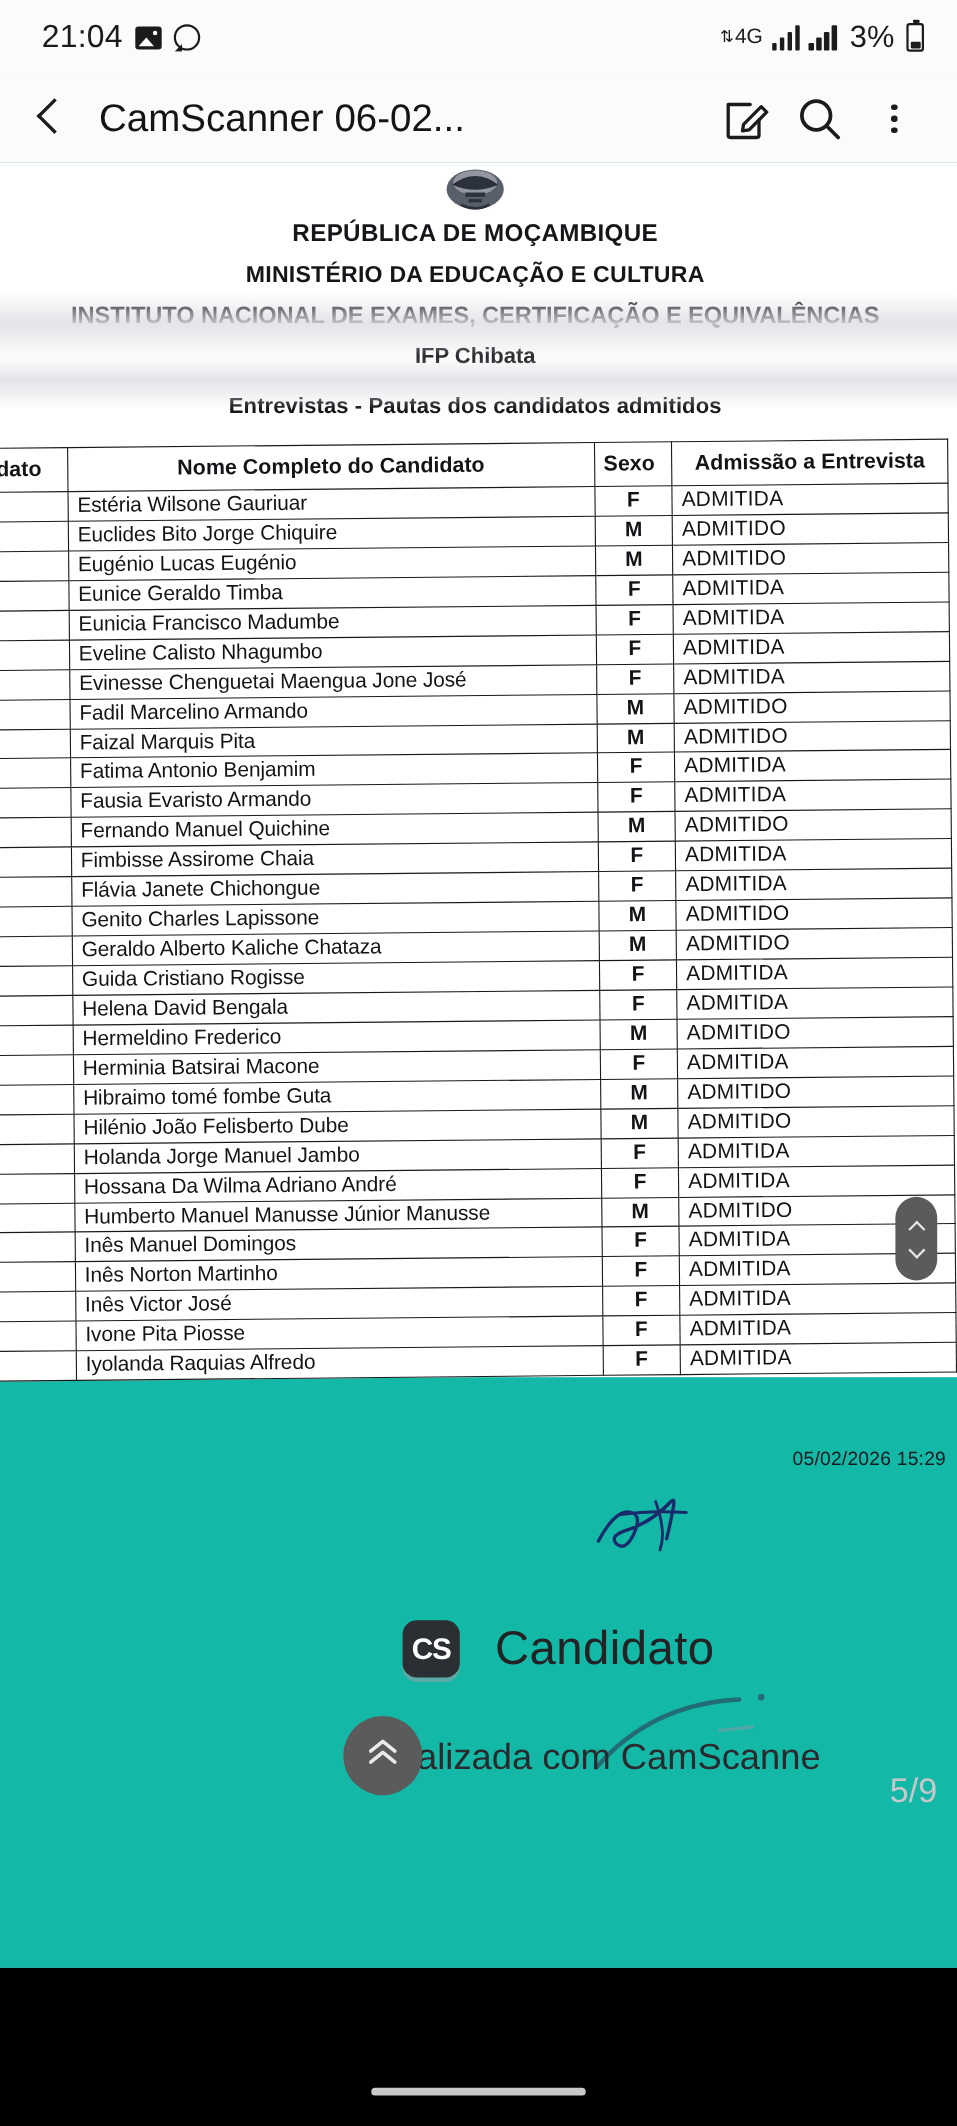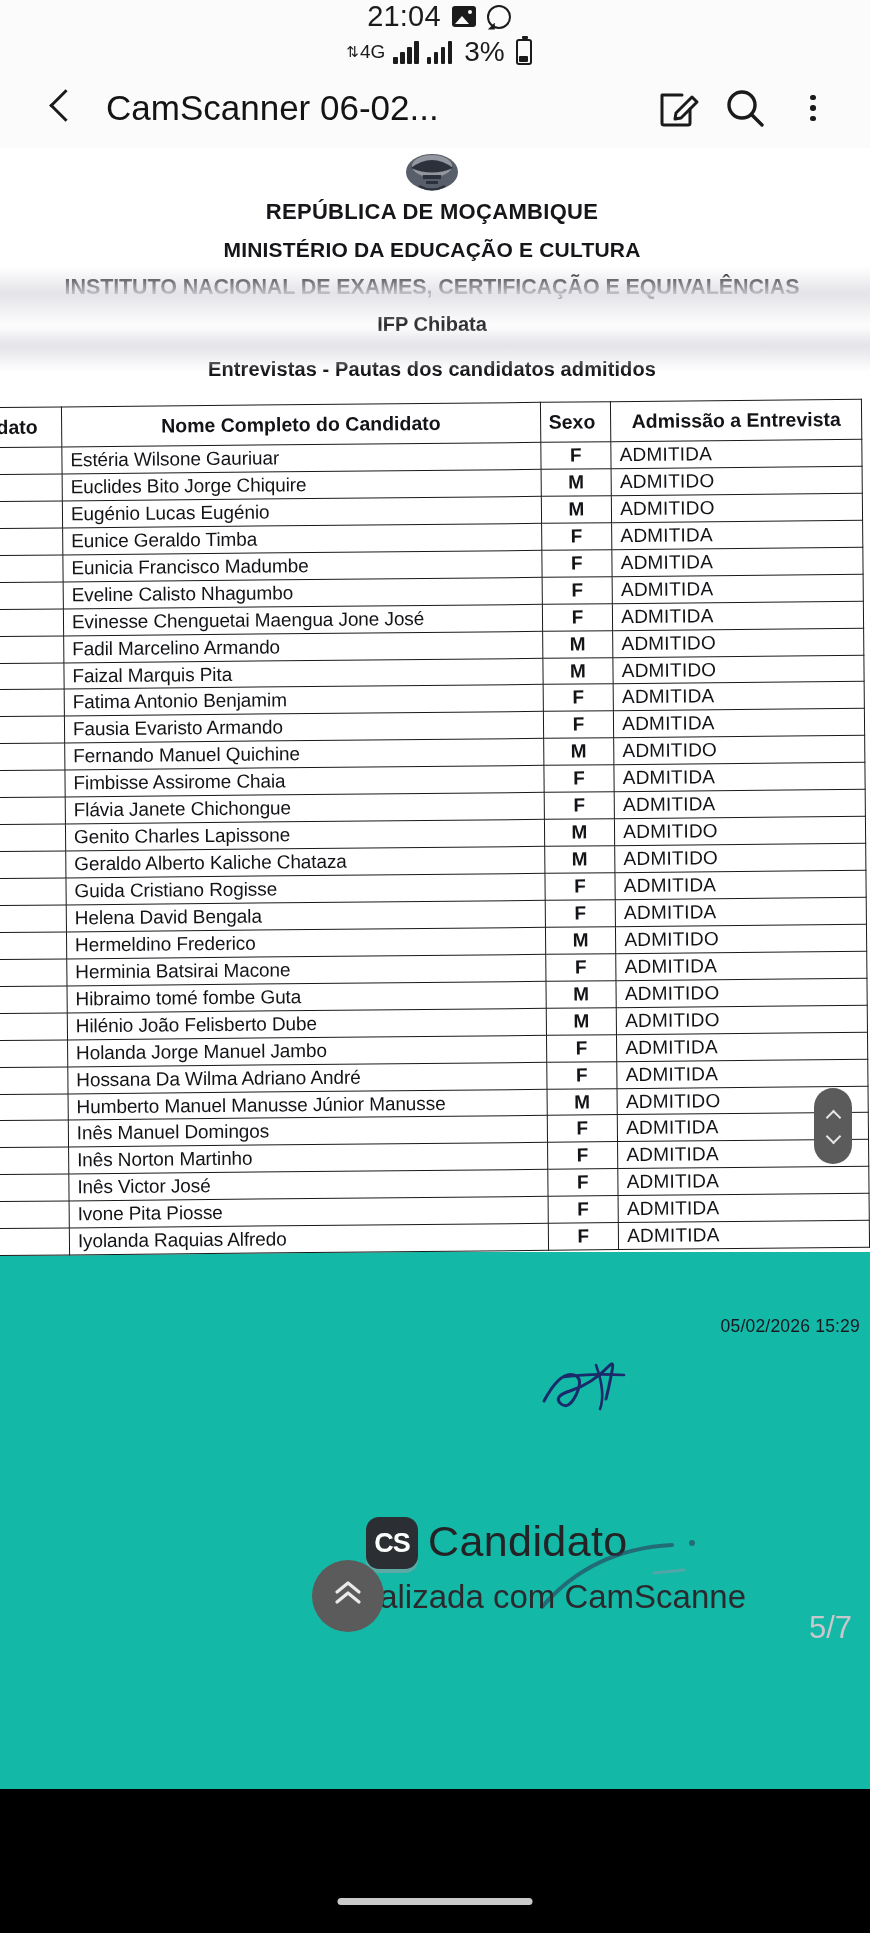--- a/index.html
+++ b/index.html
@@ -11,21 +11,20 @@
   }
 
   
   .status-bar {
     height: 68px;
     background: #fbfbfb;
     display: flex;
     align-items: center;
     justify-content: space-between;
     padding: 0 30px 0 38px;
-    flex-direction: column;
   }
   .status-left { display: flex; align-items: center; gap: 11px; }
   .status-time { font-size: 29px; color: #1b1b1b; letter-spacing: 0.2px; }
   .ic-photo {
     width: 24px; height: 21px; background: #1b1b1b; border-radius: 3px;
     position: relative;
   }
   .ic-photo::after {
     content: ""; position: absolute; left: 3px; bottom: 3px;
     width: 0; height: 0;
@@ -68,21 +67,21 @@
     content: ""; position: absolute; top: -5px; left: 4px;
     width: 6px; height: 3px; background: #1b1b1b; border-radius: 1px;
   }
   .batt span { display: block; width: 100%; background: #1b1b1b; border-radius: 1px; }
 
   
   .app-bar {
     height: 80px;
     background: #fbfbfb;
     display: flex; align-items: center;
-    padding: 0 28px 0 44px;
+    padding: 0 28px 0 28px;
     gap: 10px;
   }
   .back-chevron {
     width: 34px; height: 46px; position: relative; flex: none;
     cursor: pointer;
   }
   .back-chevron::before {
     content: ""; position: absolute; left: 10px; top: 9px;
     width: 20px; height: 20px;
     border-left: 3.5px solid #1b1b1b; border-bottom: 3.5px solid #1b1b1b;
@@ -180,21 +179,21 @@
     position: absolute;
     left: 540px;
     width: 180px; height: 90px;
   }
   .signature svg { display: block; }
 
   
   .cs-mark {
     position: absolute;
     left: 372px; top: 1325px;
-    display: flex; align-items: flex-start; gap: 10px; margin-top: 44px;
+    display: flex; align-items: center; gap: 32px;
   }
   .cs-logo {
     width: 52px; height: 52px; border-radius: 13px;
     background: #2b2f33;
     display: flex; align-items: center; justify-content: center;
     color: #fff; font-weight: bold; font-size: 27px; letter-spacing: -1px;
     box-shadow: 0 4px 0 rgba(150,158,166,0.55);
   }
   .cs-name { font-size: 43px; color: #232326; letter-spacing: 0.4px; }
   .cs-swoosh { position: absolute; left: 540px; top: 1385px; width: 190px; height: 80px; opacity: .75; }
@@ -547,21 +546,21 @@
     </div>
     <div class="cs-swoosh">
       <svg width="190" height="80" viewBox="0 0 190 80">
         <path d="M8 74 q50 -58 130 -62" fill="none" stroke="#2b3a55" stroke-width="4" stroke-linecap="round" opacity=".8"></path>
         <circle cx="158" cy="10" r="3" fill="#2b3a55" opacity=".8"></circle>
         <path d="M120 40 l30 -3" stroke="#8a96a8" stroke-width="3" stroke-linecap="round" opacity=".7"></path>
       </svg>
     </div>
 
     <div class="cs-foot">talizada com CamScanne</div>
-    <div class="page-num">5/7</div>
+    <div class="page-num">5/9</div>
 
     <div class="fab">
       <svg width="40" height="40" viewBox="0 0 40 40">
         <path d="M9 16 l11 -9 l11 9" fill="none" stroke="#eaeaea" stroke-width="3.2" stroke-linecap="round" stroke-linejoin="round"></path>
         <path d="M9 26 l11 -9 l11 9" fill="none" stroke="#eaeaea" stroke-width="3.2" stroke-linecap="round" stroke-linejoin="round"></path>
       </svg>
     </div>
 
   </div>
 </div>

